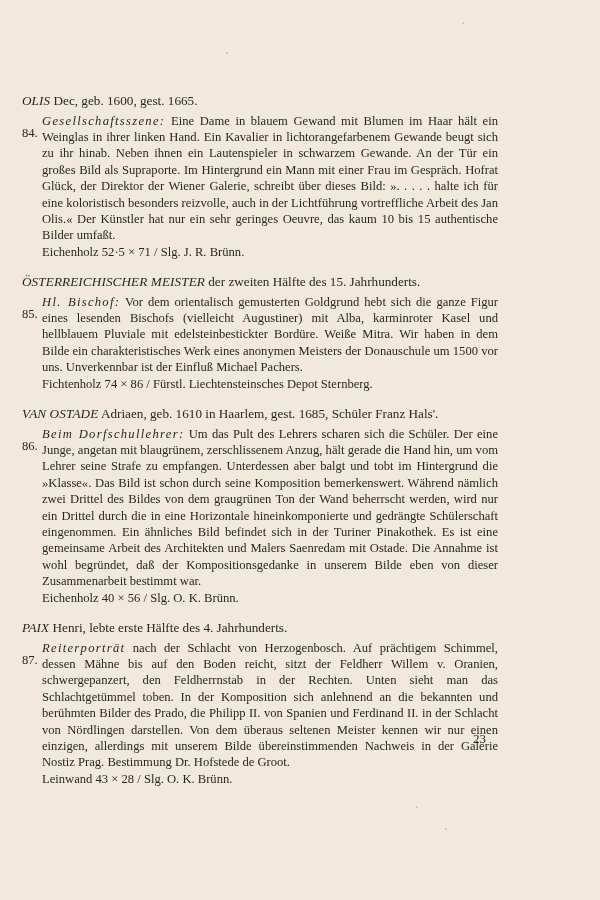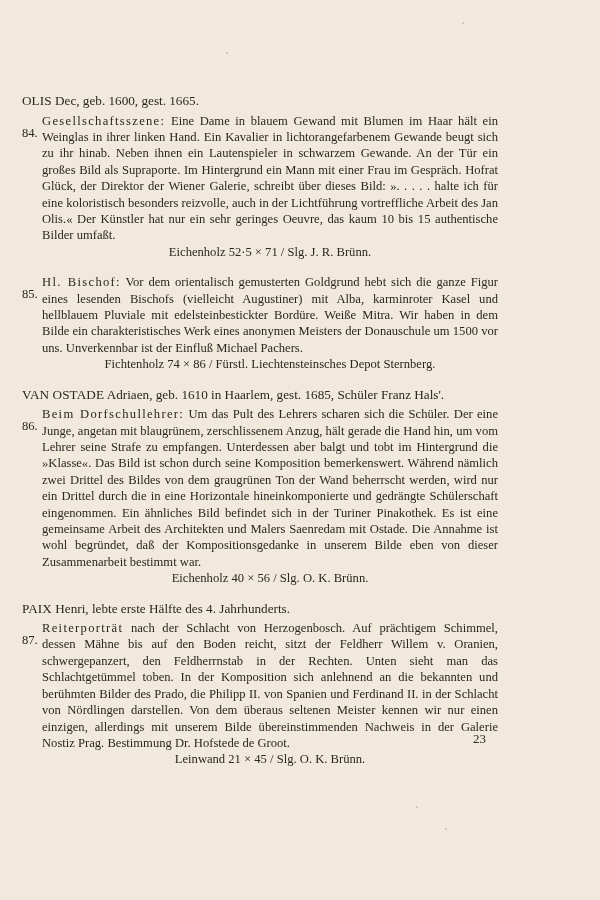--- a/index.html
+++ b/index.html
@@ -6,25 +6,25 @@
   body {
     width: 600px; height: 900px;
     background: #f1e9dc;
     position: relative;
     overflow: hidden;
     font-family: "Liberation Serif", "DejaVu Serif", serif;
     color: #2a2622;
   }
   .page { position: absolute; left: 22px; top: 93px; width: 476px; }
   .artist { font-size: 13.2px; line-height: 16.5px; margin: 0 0 3px 0; white-space: nowrap; }
-  .artist-name { letter-spacing: 0.1px; }
+  .artist-name { letter-spacing: 0.1px; font-style: italic; }
   .entry { position: relative; padding-left: 20px; font-size: 12.6px; line-height: 16.4px; text-align: justify; margin: 0; }
   .entry .num { position: absolute; left: 0; top: 12px; }
-  .entry .title { letter-spacing: 1.3px; }
-  .entry .meta { display: block; text-align: center; }
+  .entry .title { letter-spacing: 1.3px; font-style: italic; }
+  .entry .meta { display: block; text-align: left; }
   .section { margin-bottom: 14px; }
   .folio { position: absolute; left: 473px; top: 731px; font-size: 13px; }
   .spot { position: absolute; width: 2px; height: 2px; background: #c9bfb0; border-radius: 1px; }
 </style>
 </head>
 <body>
 
 <div class="spot" style="left:226px;top:52px;"></div>
 <div class="spot" style="left:462px;top:22px;"></div>
 <div class="spot" style="left:445px;top:828px;"></div>
@@ -34,37 +34,38 @@
 
   <div class="section">
     <p class="artist"><span class="artist-name">OLIS</span><span> Dec, geb. 1600, gest. 1665.</span></p>
     <p class="entry">
       <span class="num">84.</span><span class="title">Gesellschaftsszene:</span><span> Eine Dame in blauem Gewand mit Blumen im Haar hält ein Weinglas in ihrer linken Hand. Ein Kavalier in lichtorangefarbenem Gewande beugt sich zu ihr hinab. Neben ihnen ein Lautenspieler in schwarzem Gewande. An der Tür ein großes Bild als Supraporte. Im Hintergrund ein Mann mit einer Frau im Gespräch. Hofrat Glück, der Direktor der Wiener Galerie, schreibt über dieses Bild: ». . . . . halte ich für eine koloristisch besonders reizvolle, auch in der Lichtführung vortreffliche Arbeit des Jan Olis.« Der Künstler hat nur ein sehr geringes Oeuvre, das kaum 10 bis 15 authentische Bilder umfaßt.</span>
       <span class="meta">Eichenholz 52·5 × 71 / Slg. J. R. Brünn.</span>
     </p>
   </div>
 
   <div class="section">
+    <p class="artist"><span class="artist-name">ÖSTERREICHISCHER MEISTER</span><span> der zweiten Hälfte des 15. Jahrhunderts.</span></p>
     <p class="entry">
       <span class="num">85.</span><span class="title">Hl. Bischof:</span><span> Vor dem orientalisch gemusterten Goldgrund hebt sich die ganze Figur eines lesenden Bischofs (vielleicht Augustiner) mit Alba, karminroter Kasel und hellblauem Pluviale mit edelsteinbestickter Bordüre. Weiße Mitra. Wir haben in dem Bilde ein charakteristisches Werk eines anonymen Meisters der Donauschule um 1500 vor uns. Unverkennbar ist der Einfluß Michael Pachers.</span>
       <span class="meta">Fichtenholz 74 × 86 / Fürstl. Liechtensteinsches Depot Sternberg.</span>
     </p>
   </div>
 
   <div class="section">
     <p class="artist"><span class="artist-name">VAN OSTADE</span><span> Adriaen, geb. 1610 in Haarlem, gest. 1685, Schüler Franz Hals'.</span></p>
     <p class="entry">
       <span class="num">86.</span><span class="title">Beim Dorfschullehrer:</span><span> Um das Pult des Lehrers scharen sich die Schüler. Der eine Junge, angetan mit blaugrünem, zerschlissenem Anzug, hält gerade die Hand hin, um vom Lehrer seine Strafe zu empfangen. Unterdessen aber balgt und tobt im Hintergrund die »Klasse«. Das Bild ist schon durch seine Komposition bemerkenswert. Während nämlich zwei Drittel des Bildes von dem graugrünen Ton der Wand beherrscht werden, wird nur ein Drittel durch die in eine Horizontale hineinkomponierte und gedrängte Schülerschaft eingenommen. Ein ähnliches Bild befindet sich in der Turiner Pinakothek. Es ist eine gemeinsame Arbeit des Architekten und Malers Saenredam mit Ostade. Die Annahme ist wohl begründet, daß der Kompositionsgedanke in unserem Bilde eben von dieser Zusammenarbeit bestimmt war.</span>
       <span class="meta">Eichenholz 40 × 56 / Slg. O. K. Brünn.</span>
     </p>
   </div>
 
   <div class="section">
     <p class="artist"><span class="artist-name">PAIX</span><span> Henri, lebte erste Hälfte des 4. Jahrhunderts.</span></p>
     <p class="entry">
       <span class="num">87.</span><span class="title">Reiterporträt</span><span> nach der Schlacht von Herzogenbosch. Auf prächtigem Schimmel, dessen Mähne bis auf den Boden reicht, sitzt der Feldherr Willem v. Oranien, schwergepanzert, den Feldherrnstab in der Rechten. Unten sieht man das Schlachtgetümmel toben. In der Komposition sich anlehnend an die bekannten und berühmten Bilder des Prado, die Philipp II. von Spanien und Ferdinand II. in der Schlacht von Nördlingen darstellen. Von dem überaus seltenen Meister kennen wir nur einen einzigen, allerdings mit unserem Bilde übereinstimmenden Nachweis in der Galerie Nostiz Prag. Bestimmung Dr. Hofstede de Groot.</span>
-      <span class="meta">Leinwand 21 × 45 / Slg. O. K. Brünn.</span>
+      <span class="meta">Leinwand 43 × 28 / Slg. O. K. Brünn.</span>
     </p>
   </div>
 
 </div>
 
 <div class="folio">23</div>
 
 </body></html>

